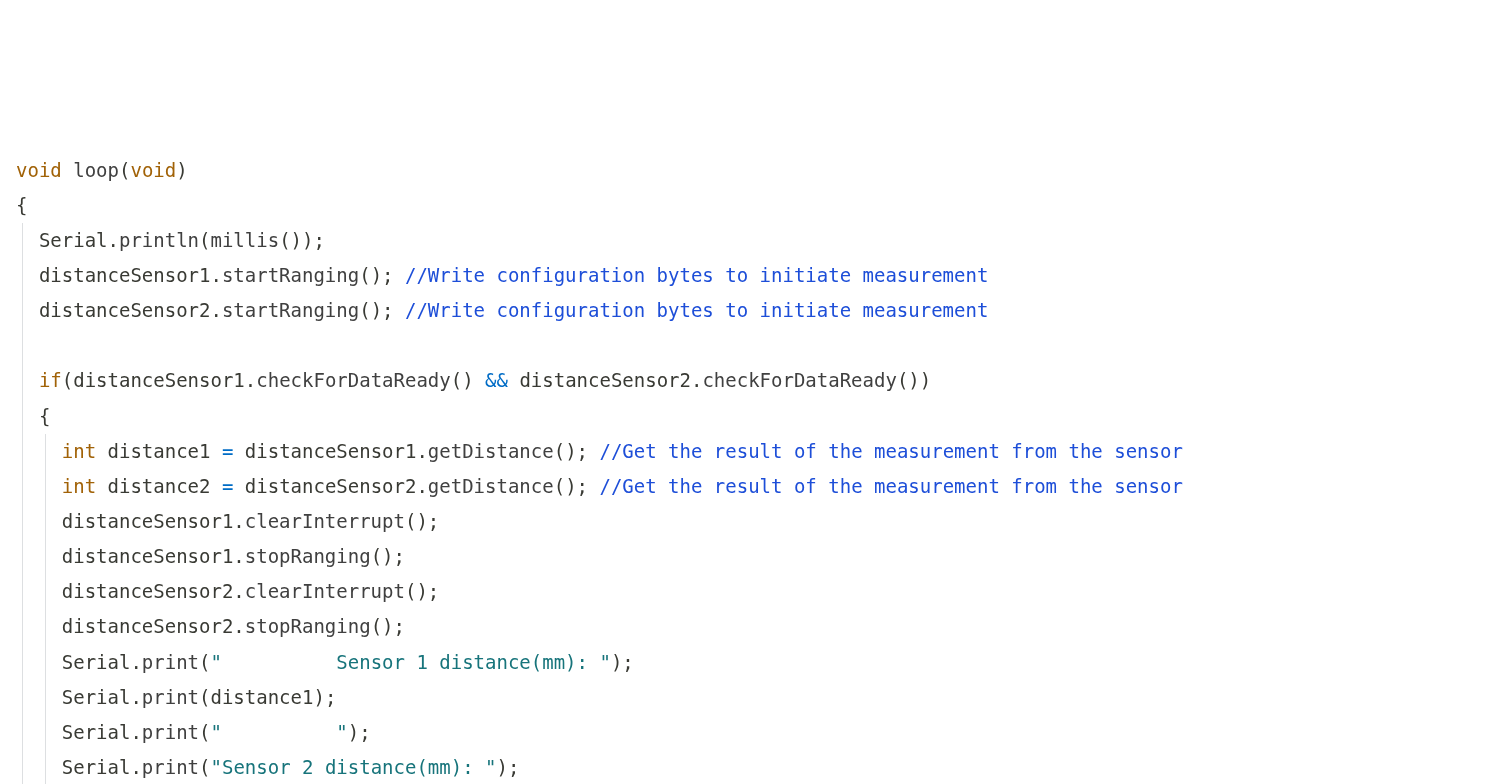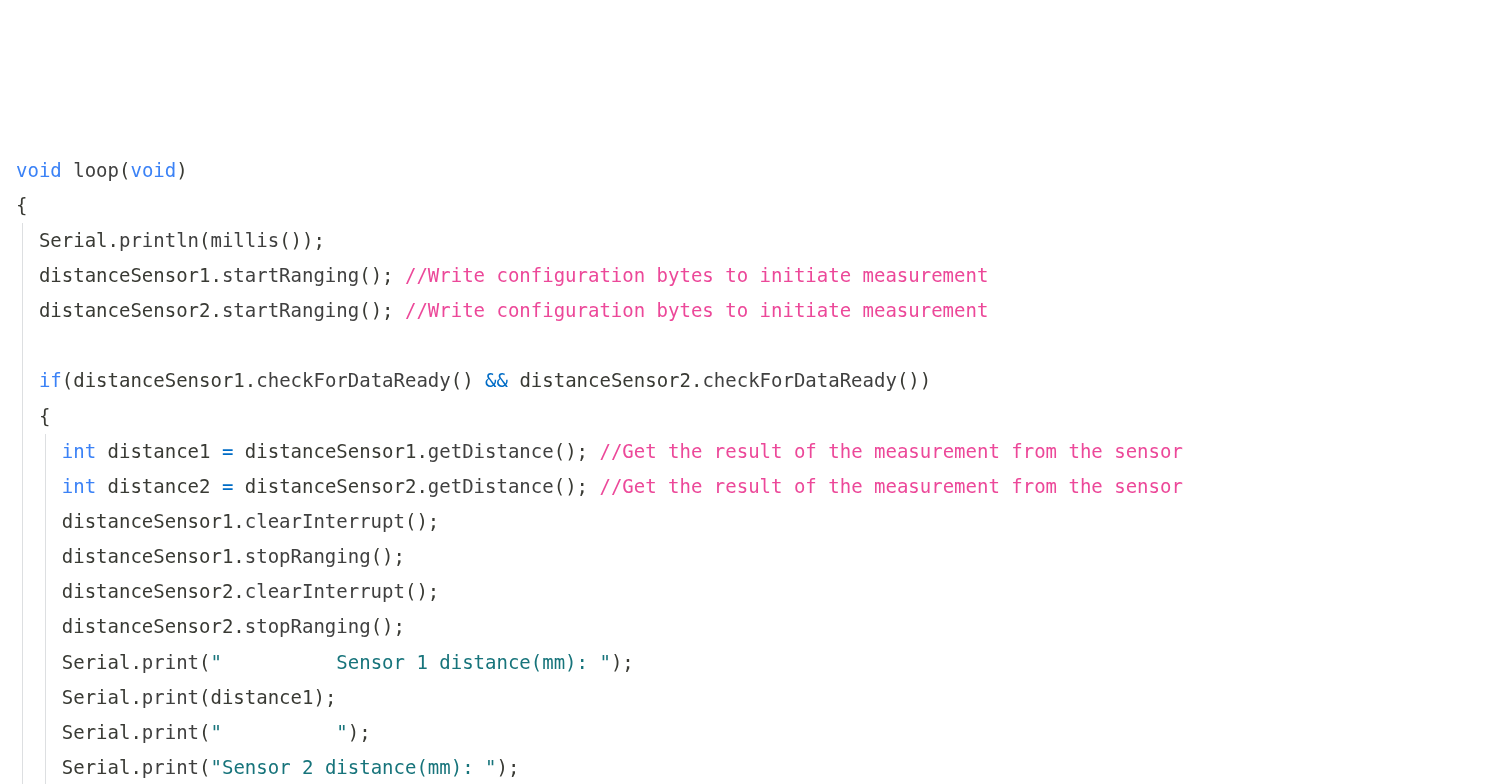--- a/index.html
+++ b/index.html
@@ -9,26 +9,26 @@
     font-family: "SF Mono", "Monaco", "Menlo", "Consolas", "DejaVu Sans Mono", monospace;
     font-size: 19px;
     line-height: 1.85;
     color: #393a34;
     white-space: pre;
     overflow-x: hidden;
   }
   .code-block {
     position: relative;
   }
-  .kw   { color: #3b82f6; }    
+  .kw   { color: #a16207; }    
   .fn   { color: #404040; }    
   .id   { color: #393a34; }    
   .op   { color: #006cc6; }    
   .str  { color: #17747b; }    
-  .cmt  { color: #ec4899; }    
+  .cmt  { color: #1d4ed8; }    
   .guide {
     position: absolute;
     top: 0;
     bottom: 0;
     width: 1px;
     background: #dddfe1;
   }
   .line { display: block; }
 </style>
 </head>

